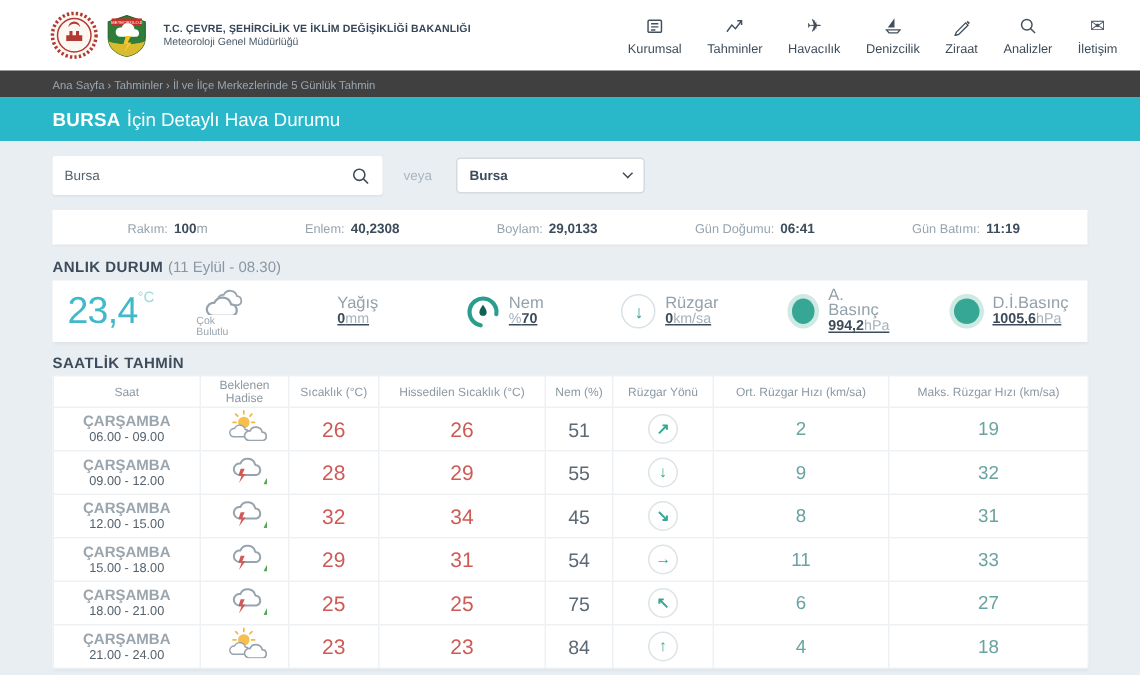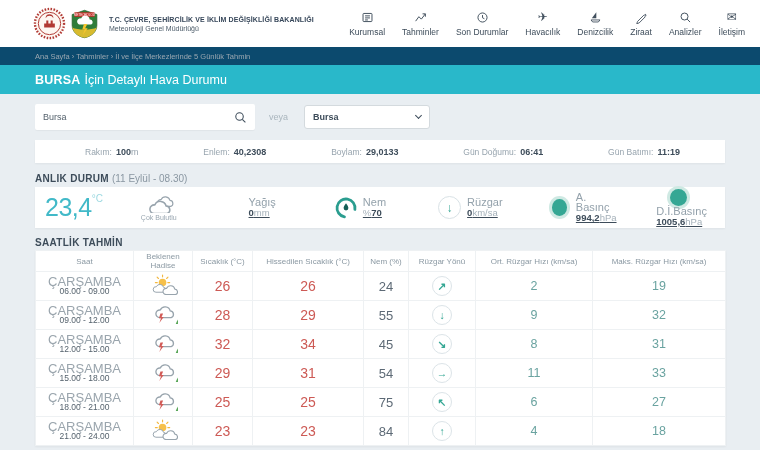--- a/index.html
+++ b/index.html
@@ -15,21 +15,21 @@
   .ministry-text .l1 { font-size:7px; font-weight:bold; color:#37475a; letter-spacing:.1px; }
   .ministry-text .l2 { font-size:7px; color:#4a5a68; margin-top:2px; }
   .mainnav { display:flex; align-items:flex-start; gap:17px; }
   .nav-item { display:flex; flex-direction:column; align-items:center; gap:3px; cursor:pointer; }
   .nav-item .nicon { height:14px; display:flex; align-items:center; justify-content:center; color:#42505e; }
   .nav-item .nicon svg { display:block; }
   .nav-item .nlabel { font-size:8.5px; color:#3d4c5a; white-space:nowrap; }
   .glyph-icon { font-size:12px; line-height:12px; color:#42505e; }
 
   
-  .breadcrumb { position:absolute; top:47px; left:0; width:760px; height:18px; background:#0c4a6e;
+  .breadcrumb { position:absolute; top:47px; left:0; width:760px; height:18px; background:#404040;
                 display:flex; align-items:center; padding-left:35px; font-size:7.5px; color:#9aa7b1; }
 
   
   .titlebar { position:absolute; top:65px; left:0; width:760px; height:29px; background:#29b8ca;
               display:flex; align-items:center; padding-left:35px; color:#ffffff; font-size:12.5px; }
   .titlebar .city { font-weight:bold; margin-right:4px; letter-spacing:.2px; }
 
   
   .searchrow { position:absolute; top:104px; left:35px; width:690px; height:26px; display:flex; align-items:center; }
   .searchbox { width:220px; height:26px; background:#fff; border-radius:2px; display:flex; align-items:center;
@@ -64,36 +64,36 @@
   .cur-cond .cond-label { font-size:7px; color:#9aa7b1; margin-top:1px; }
   .metric { display:flex; align-items:center; }
   .metric .mtext { display:flex; flex-direction:column; }
   .metric .mlabel { font-size:11px; color:#93a1ab; line-height:10px; }
   .metric .mvalue { font-size:9.5px; font-weight:bold; color:#3d4c5a; line-height:11px;text-decoration:underline; }
   .metric .munit { font-weight:normal; color:#a5b1ba; }
   .m-precip { margin-left:62px; }
   .m-humid { margin-left:58px; }
   .m-wind { margin-left:52px; }
   .m-press { margin-left:46px; }
-  .m-slp { margin-left:38px;flex-direction:column; }
+  .m-slp { margin-left:38px; }
   .gauge { margin-right:5px; }
   .wind-circle { width:23px; height:23px; border:1px solid #d9e2e6; border-radius:50%;
                  display:flex; align-items:center; justify-content:center; margin-right:6px; }
   .wind-circle .arrow { color:#35a794; font-size:12px; font-weight:bold; line-height:1; }
   .press-dot { width:17px; height:17px; border-radius:50%; background:#35a794;
                box-shadow:0 0 0 3px #cfe9e3; margin:0 9px 0 3px; }
 
   
   .hourly-title { top:237px; }
   .hourly-table { position:absolute; top:250px; left:35px; width:690px; border-collapse:collapse;
                   table-layout:fixed; background:#fff; box-shadow:0 1px 2px rgba(0,0,0,.05); }
   .hourly-table th { height:21px; font-size:8px; font-weight:normal; color:#8b99a3;
                      border:1px solid #eef1f3; background:#fff; line-height:9px; }
   .hourly-table td { height:29px; border:1px solid #eef1f3; text-align:center; vertical-align:middle; }
-  .cell-day { font-size:13px; color:#9aa5ad; line-height:9px; }
+  .cell-day { font-size:10px; color:#9aa5ad; line-height:9px;font-weight:bold; }
   .cell-time { font-size:8.5px; color:#55626d; line-height:10px; }
   .cell-temp { font-size:14px; color:#cd5a55; }
   .cell-hum { font-size:13px; color:#5d6a76; }
   .cell-speed { font-size:12.5px; color:#6aa3a0; }
   .dir-circle { width:20px; height:20px; border:1px solid #dce4e8; border-radius:50%;
                 display:inline-flex; align-items:center; justify-content:center; }
   .dir-circle .arrow { color:#35a794; font-size:10.5px; font-weight:bold; line-height:1; }
   .sprite { position:absolute; width:0; height:0; overflow:hidden; }
 </style>
 </head>
@@ -169,29 +169,20 @@
       <div class="nav-item">
         <span class="nicon">
           <svg width="13" height="13" viewBox="0 0 16 16" fill="none" stroke="#42505e" stroke-width="1.2">
             <polyline points="2,12.5 6,7 9,10 14,3.5"></polyline>
               <polyline points="10.5,3.5 14,3.5 14,7"></polyline>
           </svg>
           </span>
         <span class="nlabel">Tahminler</span>
       </div>
       <div class="nav-item">
-        <span class="nicon">
-          <svg width="13" height="13" viewBox="0 0 16 16" fill="none" stroke="#42505e" stroke-width="1.2">
-            <circle cx="8" cy="8" r="5.6"></circle>
-              <polyline points="8,5 8,8.3 10.3,9.5"></polyline>
-          </svg>
-          </span>
-        <span class="nlabel">Son Durumlar</span>
-      </div>
-      <div class="nav-item">
         <span class="nicon glyph-icon">✈</span>
         <span class="nlabel">Havacılık</span>
       </div>
       <div class="nav-item">
         <span class="nicon">
           <svg width="13" height="13" viewBox="0 0 16 16">
             <path d="M9 1.5 V9 H3.5 Z" fill="#42505e"></path>
               <path d="M2.5 11 h11 l-2 2.5 h-7 z" fill="none" stroke="#42505e" stroke-width="1.1"></path>
           </svg>
           </span>
@@ -352,21 +343,21 @@
       <tr>
         <td>
             <div class="cell-day">ÇARŞAMBA</div>
             <div class="cell-time">06.00 - 09.00</div>
           </td>
         <td><svg width="29" height="21">
               <use href="#i-sun-clouds"></use>
             </svg></td>
         <td class="cell-temp">26</td>
         <td class="cell-temp">26</td>
-        <td class="cell-hum">24</td>
+        <td class="cell-hum">51</td>
         <td><span class="dir-circle">
               <span class="arrow">↗</span>
             </span></td>
         <td class="cell-speed">2</td>
         <td class="cell-speed">19</td>
       </tr>
       <tr>
         <td>
             <div class="cell-day">ÇARŞAMBA</div>
             <div class="cell-time">09.00 - 12.00</div>

